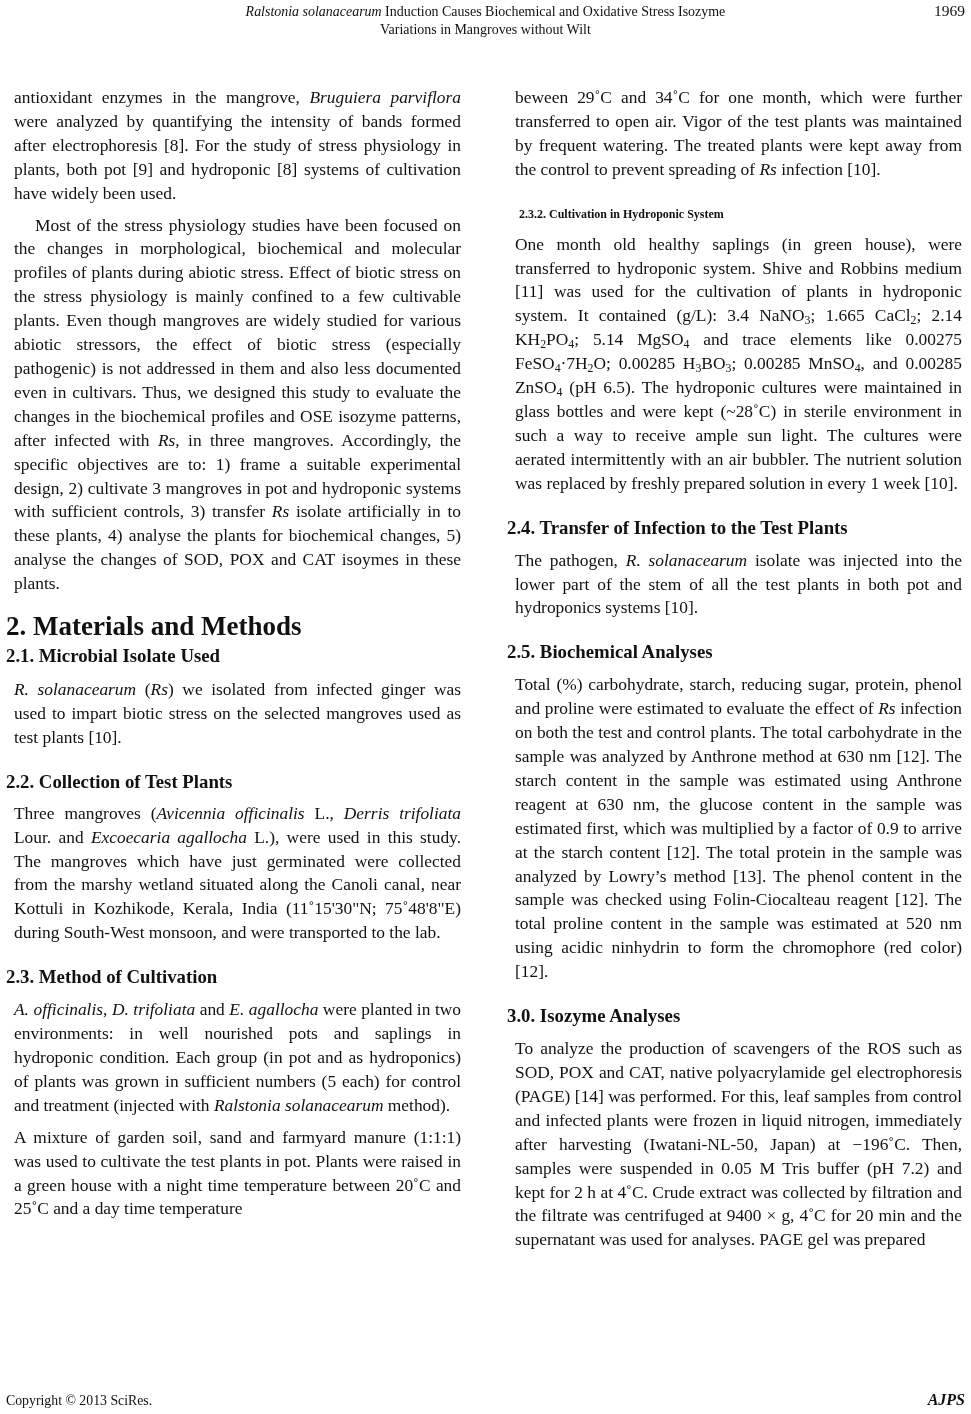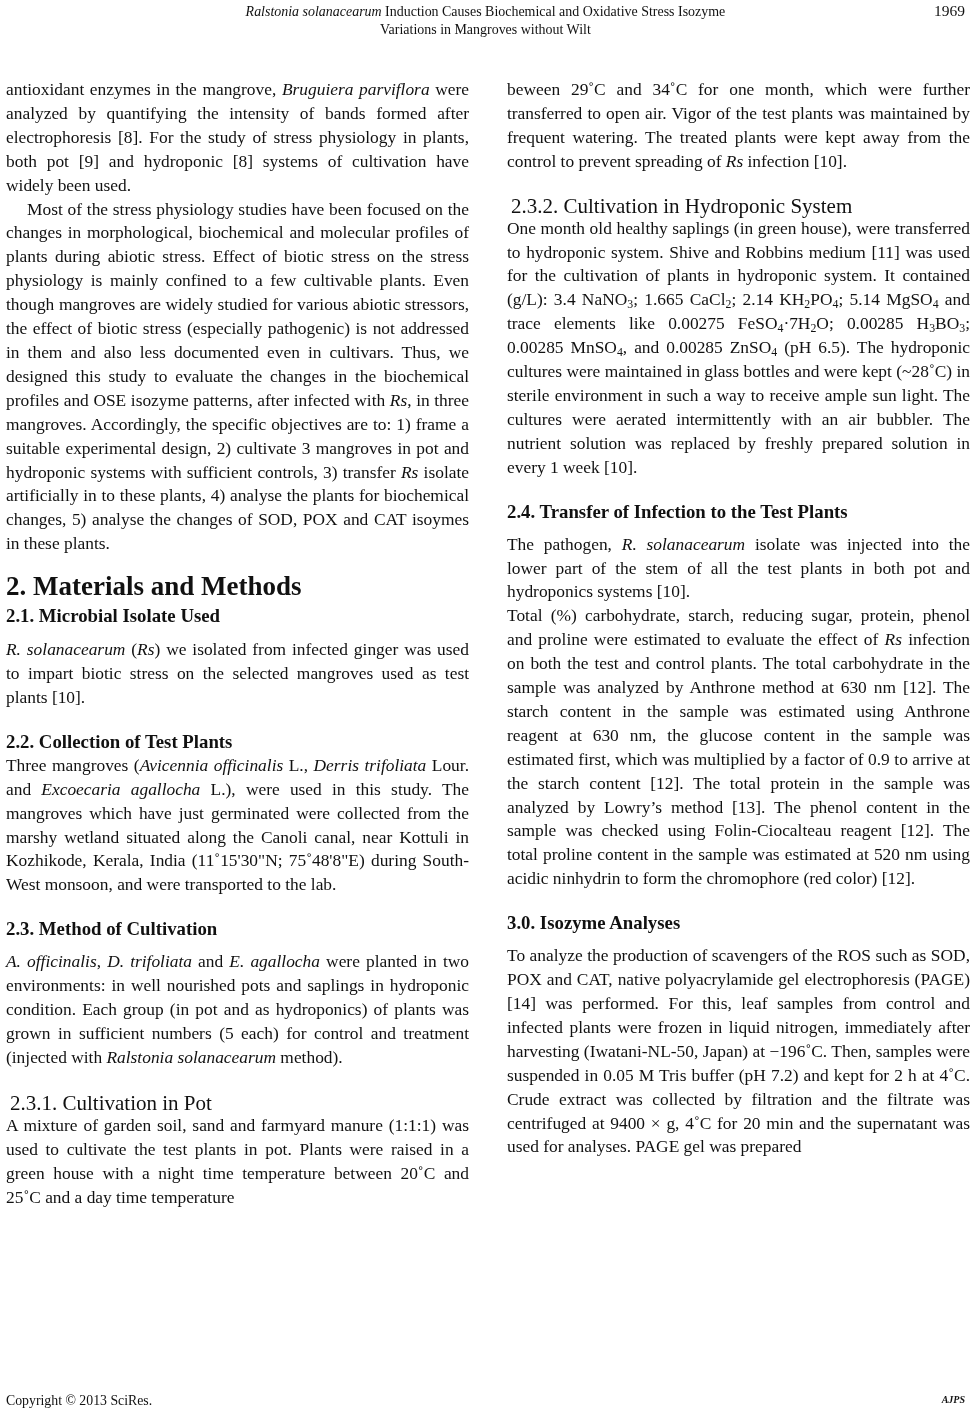--- a/index.html
+++ b/index.html
@@ -14,33 +14,33 @@
   }
   .page-num {
     position: absolute; top: 2px; right: 6px; font-size: 15.5px; line-height: 18px;
   }
   .col {
     position: absolute; top: 78px; width: 463px;
     font-size: 17.4px; line-height: 23.9px; text-align: justify;
   }
   .col-left { left: 6px; }
   .col-right { left: 507px; }
-  .col p { margin: 0; }
+  .col p { margin: 8px; }
   .col p.indent { text-indent: 21px; }
   .h1 { font-family: "Liberation Serif", serif; font-weight: bold; font-size: 27px; line-height: 24px; margin: 0; }
   .h2 { font-weight: bold; font-size: 18.8px; line-height: 24px; margin: 0; }
-  .h3 { font-weight: normal; font-size: 21px; line-height: 22px; margin: 4px; }
+  .h3 { font-weight: bold; font-size: 12px; line-height: 22px; margin: 12px; }
   i { font-style: italic; }
   sub { font-size: 0.68em; vertical-align: -0.25em; line-height: 0; }
   .footer-left {
     position: absolute; left: 6px; top: 1391px; font-size: 15px; line-height: 18px;
     transform: scaleX(0.92); transform-origin: 0 0;
   }
   .footer-right {
-    position: absolute; right: 6px; top: 1391px; font-size: 10px; line-height: 18px;
+    position: absolute; right: 6px; top: 1391px; font-size: 16px; line-height: 18px;
     font-weight: bold; font-style: italic;
   }
 </style>
 </head>
 <body>
 
 <div class="running-head">
   <div><i>Ralstonia solanacearum</i><span> Induction Causes Biochemical and Oxidative Stress Isozyme</span></div>
   <div>Variations in Mangroves without Wilt</div>
 </div>
@@ -49,28 +49,28 @@
 <div class="col col-left">
     <p><span>antioxidant enzymes in the mangrove, </span><i>Bruguiera parviflora</i><span> were analyzed by quantifying the intensity of bands formed after electrophoresis [8]. For the study of stress physiology in plants, both pot [9] and hydroponic [8] systems of cultivation have widely been used.</span></p>
     <p class="indent"><span>Most of the stress physiology studies have been focused on the changes in morphological, biochemical and molecular profiles of plants during abiotic stress. Effect of biotic stress on the stress physiology is mainly confined to a few cultivable plants. Even though mangroves are widely studied for various abiotic stressors, the effect of biotic stress (especially pathogenic) is not addressed in them and also less documented even in cultivars. Thus, we designed this study to evaluate the changes in the biochemical profiles and OSE isozyme patterns, after infected with </span><i>Rs</i><span>, in three mangroves. Accordingly, the specific objectives are to: 1) frame a suitable experimental design, 2) cultivate 3 mangroves in pot and hydroponic systems with sufficient controls, 3) transfer </span><i>Rs</i><span> isolate artificially in to these plants, 4) analyse the plants for biochemical changes, 5) analyse the changes of SOD, POX and CAT isoymes in these plants.</span></p>
     <div class="h1" style="margin-top: 18px; margin-bottom: 6px;">2. Materials and Methods</div>
     <div class="h2" style="margin-top: 0px; margin-bottom: 10px;">2.1. Microbial Isolate Used</div>
     <p><i>R. solanacearum</i><span> (</span><i>Rs</i><span>) we isolated from infected ginger was used to impart biotic stress on the selected mangroves used as test plants [10].</span></p>
     <div class="h2" style="margin-top: 20px; ">2.2. Collection of Test Plants</div>
     <p><span>Three mangroves (</span><i>Avicennia officinalis</i><span> L., </span><i>Derris trifoliata</i><span> Lour. and </span><i>Excoecaria agallocha</i><span> L.), were used in this study. The mangroves which have just germinated were collected from the marshy wetland situated along the Canoli canal, near Kottuli in Kozhikode, Kerala, India (11˚15'30"N; 75˚48'8"E) during South-West monsoon, and were transported to the lab.</span></p>
     <div class="h2" style="margin-top: 20px; margin-bottom: 9px;">2.3. Method of Cultivation</div>
     <p><i>A. officinalis</i><span>, </span><i>D. trifoliata</i><span> and </span><i>E. agallocha</i><span> were planted in two environments: in well nourished pots and saplings in hydroponic condition. Each group (in pot and as hydroponics) of plants was grown in sufficient numbers (5 each) for control and treatment (injected with </span><i>Ralstonia solanacearum</i><span> method).</span></p>
-    <div class="h3" style="margin-top: 22px; margin-bottom: 0px;">2.3.1. Cultivation in Pot</div>
     <p><span>A mixture of garden soil, sand and farmyard manure (1:1:1) was used to cultivate the test plants in pot. Plants were raised in a green house with a night time temperature between 20˚C and 25˚C and a day time temperature</span></p>
   </div>
 <div class="col col-right">
     <p><span>beween 29˚C and 34˚C for one month, which were further transferred to open air. Vigor of the test plants was maintained by frequent watering. The treated plants were kept away from the control to prevent spreading of </span><i>Rs</i><span> infection [10].</span></p>
     <div class="h3" style="margin-top: 21px; margin-bottom: 0px;">2.3.2. Cultivation in Hydroponic System</div>
     <p><span>One month old healthy saplings (in green house), were transferred to hydroponic system. Shive and Robbins medium [11] was used for the cultivation of plants in hydroponic system. It contained (g/L): 3.4 NaNO</span><sub>3</sub><span>; 1.665 CaCl</span><sub>2</sub><span>; 2.14 KH</span><sub>2</sub><span>PO</span><sub>4</sub><span>; 5.14 MgSO</span><sub>4</sub><span> and trace elements like 0.00275 FeSO</span><sub>4</sub><span>·7H</span><sub>2</sub><span>O; 0.00285 H</span><sub>3</sub><span>BO</span><sub>3</sub><span>; 0.00285 MnSO</span><sub>4</sub><span>, and 0.00285 ZnSO</span><sub>4</sub><span> (pH 6.5). The hydroponic cultures were maintained in glass bottles and were kept (~28˚C) in sterile environment in such a way to receive ample sun light. The cultures were aerated intermittently with an air bubbler. The nutrient solution was replaced by freshly prepared solution in every 1 week [10].</span></p>
     <div class="h2" style="margin-top: 20px; margin-bottom: 9px;">2.4. Transfer of Infection to the Test Plants</div>
     <p><span>The pathogen, </span><i>R. solanacearum</i><span> isolate was injected into the lower part of the stem of all the test plants in both pot and hydroponics systems [10].</span></p>
+    <div class="h2" style="margin-top: 20px; margin-bottom: 9px;">2.5. Biochemical Analyses</div>
     <p><span>Total (%) carbohydrate, starch, reducing sugar, protein, phenol and proline were estimated to evaluate the effect of </span><i>Rs</i><span> infection on both the test and control plants. The total carbohydrate in the sample was analyzed by Anthrone method at 630 nm [12]. The starch content in the sample was estimated using Anthrone reagent at 630 nm, the glucose content in the sample was estimated first, which was multiplied by a factor of 0.9 to arrive at the starch content [12]. The total protein in the sample was analyzed by Lowry’s method [13]. The phenol content in the sample was checked using Folin-Ciocalteau reagent [12]. The total proline content in the sample was estimated at 520 nm using acidic ninhydrin to form the chromophore (red color) [12].</span></p>
     <div class="h2" style="margin-top: 20px; margin-bottom: 9px;">3.0. Isozyme Analyses</div>
     <p><span>To analyze the production of scavengers of the ROS such as SOD, POX and CAT, native polyacrylamide gel electrophoresis (PAGE) [14] was performed. For this, leaf samples from control and infected plants were frozen in liquid nitrogen, immediately after harvesting (Iwatani-NL-50, Japan) at −196˚C. Then, samples were suspended in 0.05 M Tris buffer (pH 7.2) and kept for 2 h at 4˚C. Crude extract was collected by filtration and the filtrate was centrifuged at 9400 × g, 4˚C for 20 min and the supernatant was used for analyses. PAGE gel was prepared</span></p>
   </div>
 
 <div class="footer-left">Copyright © 2013 SciRes.</div>
 <div class="footer-right">AJPS</div>
 
 </body></html>

